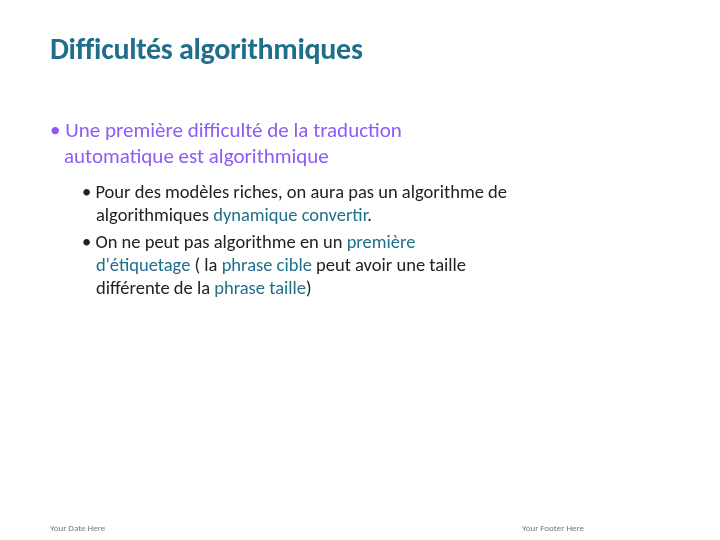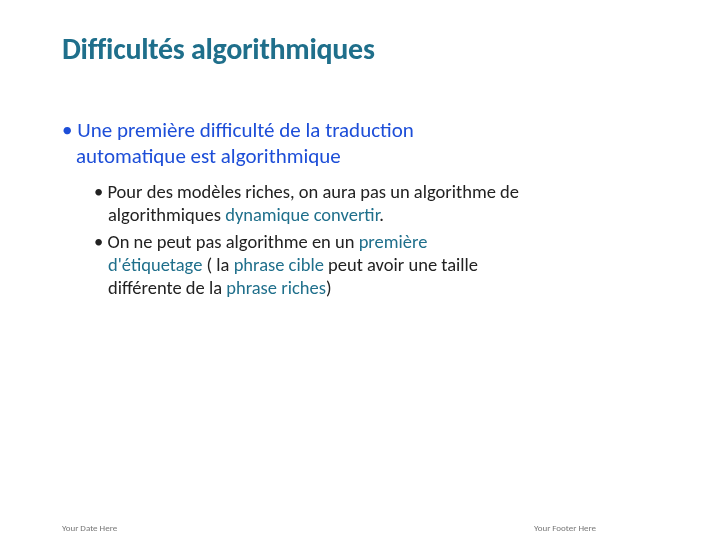--- a/index.html
+++ b/index.html
@@ -1,36 +1,36 @@
 <!DOCTYPE html>
 <html><head>
 <meta charset="utf-8">
 <style>
   * { margin: 0; padding: 0; box-sizing: border-box; }
   html, body { width: 720px; height: 540px; background: #fff; font-family: Calibri, Arial, sans-serif; }
-  .slide { width: 584px; height: 540px; position: relative; padding: 30px 72px 20px 50px; margin-left: 12px; }
+  .slide { width: 584px; height: 540px; position: relative; padding: 30px 72px 20px 50px; }
   .title { color: #1f6f8b; font-size: 30px; font-weight: 700; margin-bottom: 50px; letter-spacing: -0.3px; }
-  .b1 { font-size: 21px; color: #1d4ed8; line-height: 1.25; margin-bottom: 10px; padding-left: 14px; text-indent: -14px; }
+  .b1 { font-size: 21px; color: #8b5cf6; line-height: 1.25; margin-bottom: 10px; padding-left: 14px; text-indent: -14px; }
   .b1::before { content: "• "; }
   .b2 { font-size: 18.5px; color: #222; line-height: 1.25; margin: 4px 0 4px 32px; padding-left: 14px; text-indent: -14px; }
   .b2::before { content: "• "; }
   .hl { color: #1f6f8b; }
   .footer { position: absolute; bottom: 18px; left: 0; width: 100%; font-size: 9px; color: #777; }
   .footer .date { position: absolute; left: 50px; text-align: right; }
   .footer .ftxt { position: absolute; left: 0; width: 100%; text-align: right; }
 </style>
 </head>
 <body>
 
 <div class="slide">
   <h1 class="title">Difficultés algorithmiques</h1>
 
   <div class="b1"><span>Une première difficulté de la traduction automatique est algorithmique</span></div>
 
   <div class="b2"><span>Pour des modèles riches, on aura pas un algorithme de algorithmiques </span><span class="hl">dynamique convertir</span><span>.</span></div>
 
-  <div class="b2"><span>On ne peut pas algorithme en un </span><span class="hl">première d'étiquetage</span><span> ( la </span><span class="hl">phrase cible</span><span> peut avoir une taille différente de la </span><span class="hl">phrase riches</span><span>)</span></div>
+  <div class="b2"><span>On ne peut pas algorithme en un </span><span class="hl">première d'étiquetage</span><span> ( la </span><span class="hl">phrase cible</span><span> peut avoir une taille différente de la </span><span class="hl">phrase taille</span><span>)</span></div>
 
   <div class="footer">
     <span class="date">Your Date Here</span>
     <span class="ftxt">Your Footer Here</span>
   </div>
 </div>
 
 </body></html>

